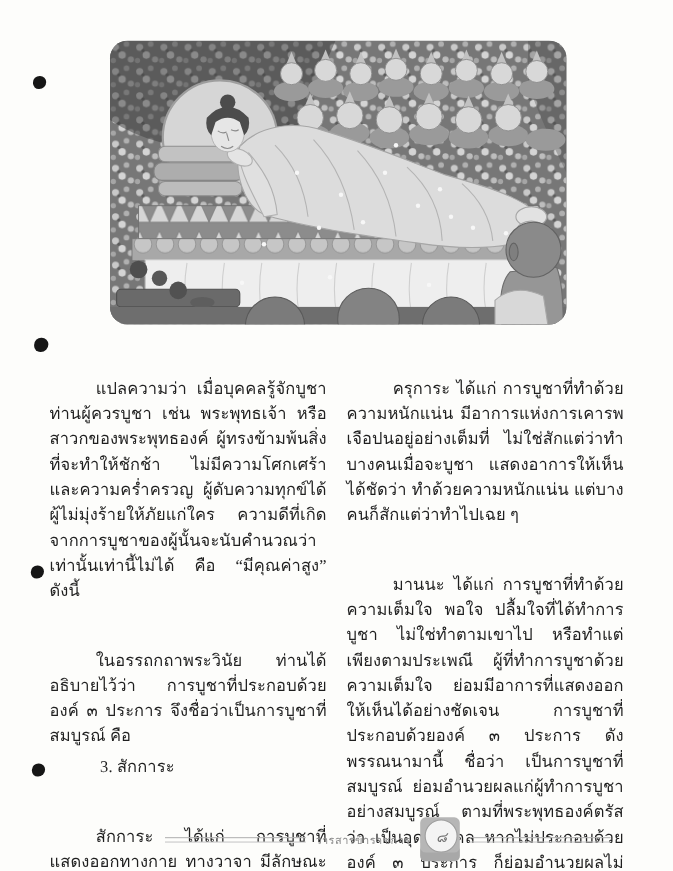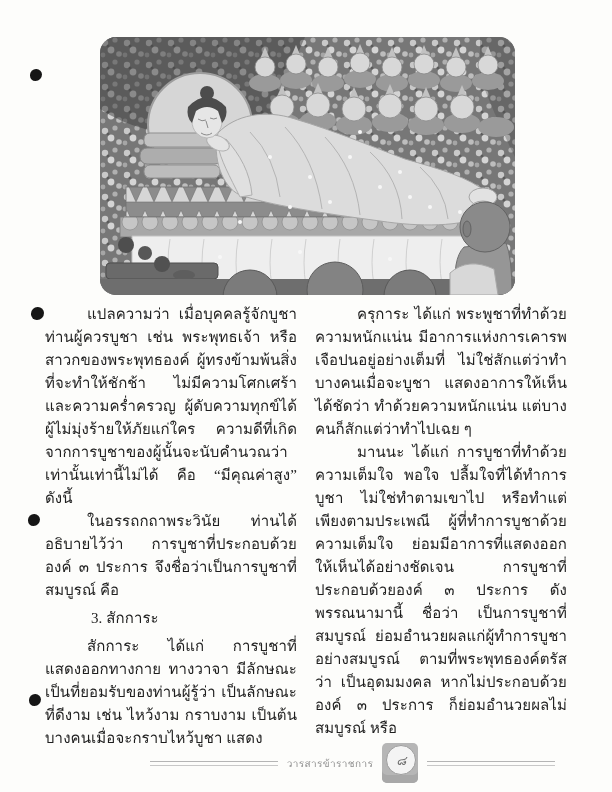--- a/index.html
+++ b/index.html
@@ -26,21 +26,21 @@
   .illustration svg{display:block;width:100%;height:100%;}
   
   .col{
     position:absolute;top:303px;width:252px;
     font-size:15px;line-height:23px;color:#1f1f1f;
     text-align:justify;letter-spacing:.1px;
   }
   .col-left{left:45px;}
   .col-right{left:315px;}
   .col p{margin:0;}
-  .col p.indent{text-indent:42px;}
+  .col p.indent{text-indent:42px;margin-top:40px;}
   .col ul{list-style:none;margin:4px 0;padding:0 0 0 46px;}
   .col ul li{margin:5px 0;}
   
   .footer{
     position:absolute;left:150px;top:742px;width:405px;height:42px;
     display:flex;align-items:center;gap:9px;
     font-family:"Liberation Sans","DejaVu Sans",sans-serif;
     text-align:right;
   }
   .rule{flex:1;height:3px;border-top:1px solid #b5b5b5;border-bottom:1px solid #c8c8c8;min-width:40px;}
@@ -241,21 +241,21 @@
   <div class="col col-left">
     <p class="indent">แปลความว่า เมื่อบุคคลรู้จักบูชาท่านผู้ควรบูชา เช่น พระพุทธเจ้า หรือสาวกของพระพุทธองค์ ผู้ทรงข้ามพ้นสิ่งที่จะทำให้ชักช้า ไม่มีความโศกเศร้าและความคร่ำครวญ ผู้ดับความทุกข์ได้ ผู้ไม่มุ่งร้ายให้ภัยแก่ใคร ความดีที่เกิดจากการบูชาของผู้นั้นจะนับคำนวณว่าเท่านั้นเท่านี้ไม่ได้ คือ “มีคุณค่าสูง” ดังนี้</p>
     <p class="indent">ในอรรถกถาพระวินัย ท่านได้อธิบายไว้ว่า การบูชาที่ประกอบด้วยองค์ ๓ ประการ จึงชื่อว่าเป็นการบูชาที่สมบูรณ์ คือ</p>
     <ul>
       <li>3. สักการะ</li>
     </ul>
     <p class="indent">สักการะ ได้แก่ การบูชาที่แสดงออกทางกาย ทางวาจา มีลักษณะเป็นที่ยอมรับของท่านผู้รู้ว่า เป็นลักษณะที่ดีงาม เช่น ไหว้งาม กราบงาม เป็นต้น บางคนเมื่อจะกราบไหว้บูชา แสดง</p>
   </div>
 
   <div class="col col-right">
-    <p class="indent">ครุการะ ได้แก่ พระพูชาที่ทำด้วยความหนักแน่น มีอาการแห่งการเคารพเจือปนอยู่อย่างเต็มที่ ไม่ใช่สักแต่ว่าทำ บางคนเมื่อจะบูชา แสดงอาการให้เห็นได้ชัดว่า ทำด้วยความหนักแน่น แต่บางคนก็สักแต่ว่าทำไปเฉย ๆ</p>
+    <p class="indent">ครุการะ ได้แก่ การบูชาที่ทำด้วยความหนักแน่น มีอาการแห่งการเคารพเจือปนอยู่อย่างเต็มที่ ไม่ใช่สักแต่ว่าทำ บางคนเมื่อจะบูชา แสดงอาการให้เห็นได้ชัดว่า ทำด้วยความหนักแน่น แต่บางคนก็สักแต่ว่าทำไปเฉย ๆ</p>
     <p class="indent">มานนะ ได้แก่ การบูชาที่ทำด้วยความเต็มใจ พอใจ ปลื้มใจที่ได้ทำการบูชา ไม่ใช่ทำตามเขาไป หรือทำแต่เพียงตามประเพณี ผู้ที่ทำการบูชาด้วยความเต็มใจ ย่อมมีอาการที่แสดงออกให้เห็นได้อย่างชัดเจน การบูชาที่ประกอบด้วยองค์ ๓ ประการ ดังพรรณนามานี้ ชื่อว่า เป็นการบูชาที่สมบูรณ์ ย่อมอำนวยผลแก่ผู้ทำการบูชาอย่างสมบูรณ์ ตามที่พระพุทธองค์ตรัสว่า เป็นอุดมมงคล หากไม่ประกอบด้วยองค์ ๓ ประการ ก็ย่อมอำนวยผลไม่สมบูรณ์ หรือ</p>
   </div>
 
   <div class="footer">
     <span class="rule"></span>
     <span class="journal">วารสารข้าราชการ</span>
     <span class="badge">
       <span class="badge-circle">๘</span>
     </span>
     <span class="rule"></span>

